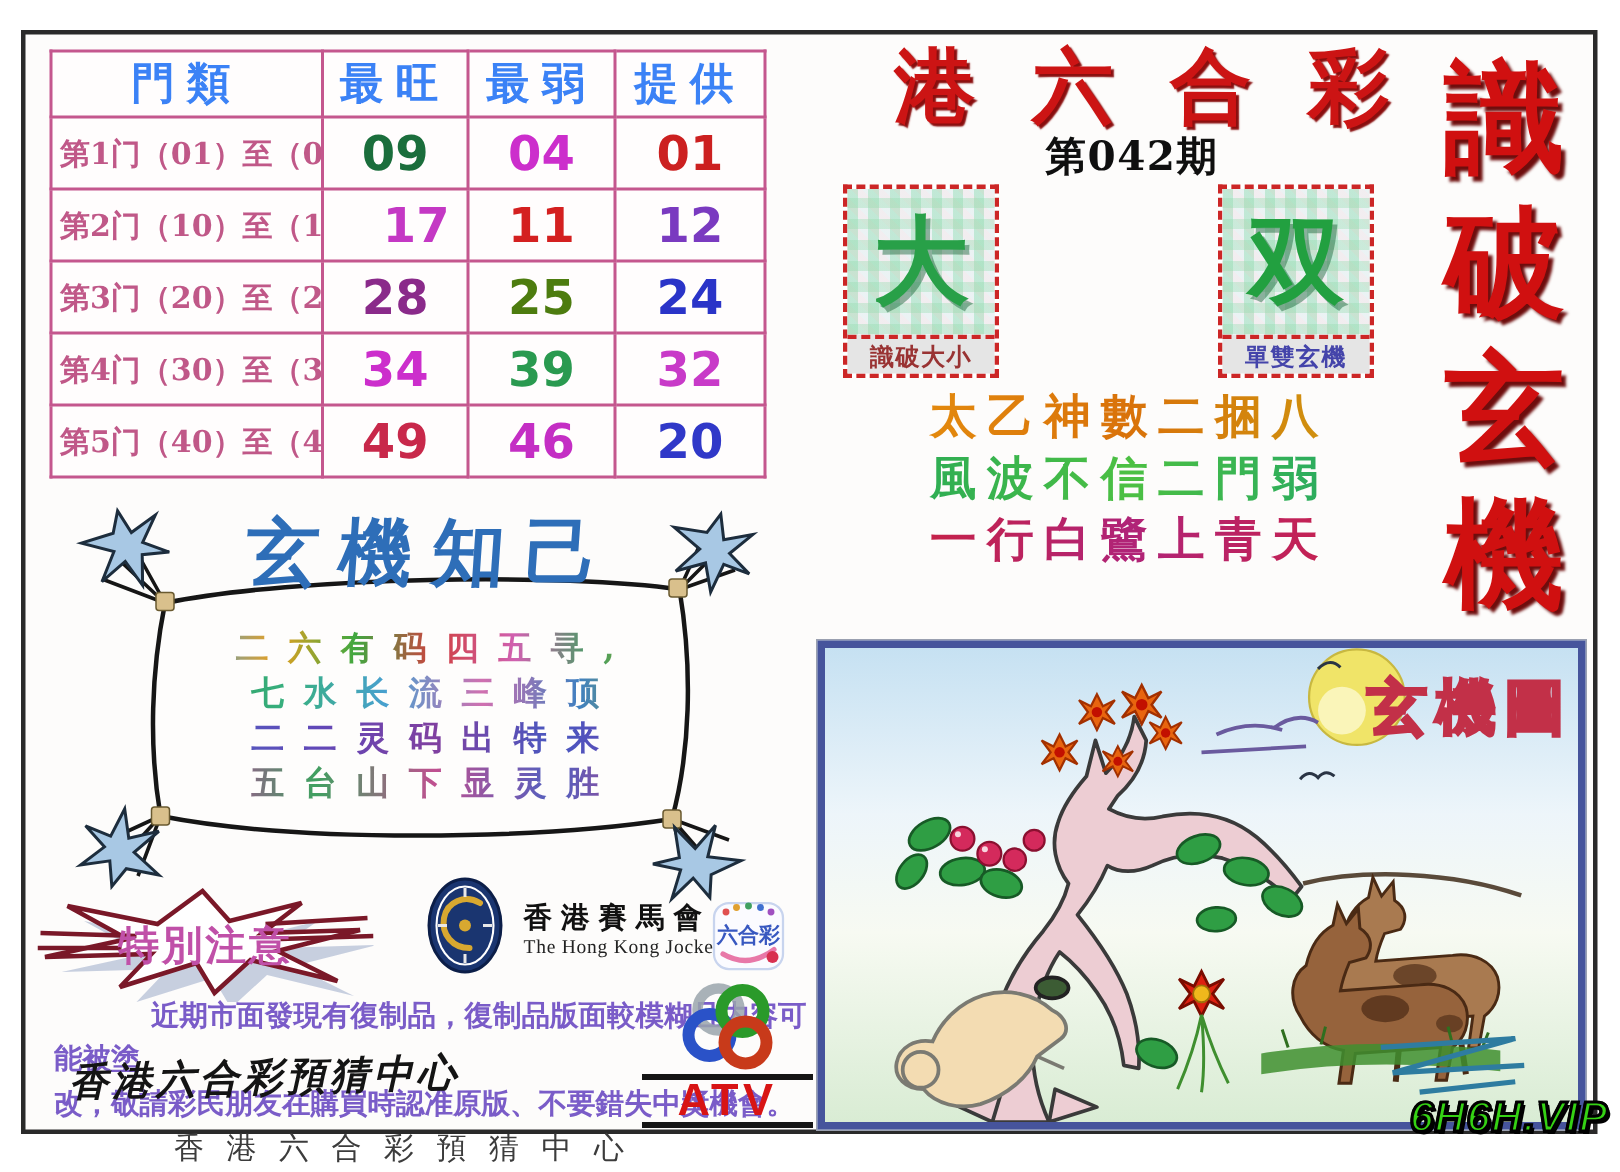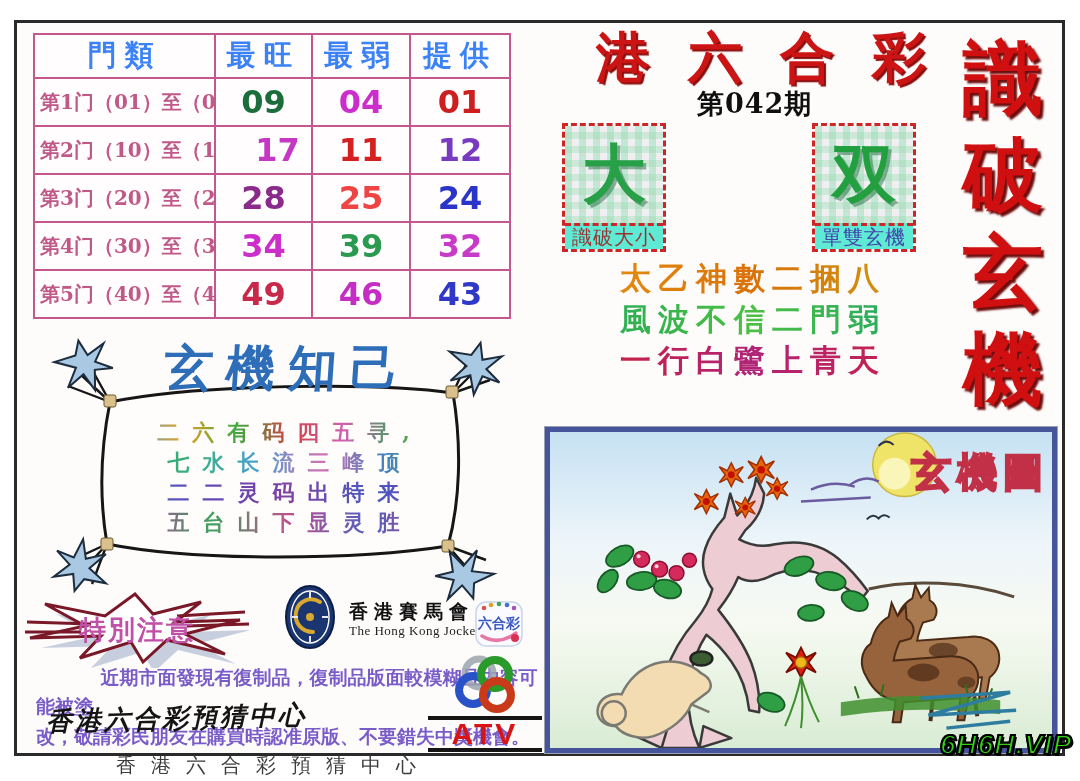--- a/index.html
+++ b/index.html
@@ -28,21 +28,21 @@
            font-family:"DejaVu Serif", serif; letter-spacing:1px; }
   .side-title { position:absolute; left:952px; top:30px; width:102px; text-align:center; }
   .side-title .ch { font-size:80px; line-height:97px; font-weight:800; color:#d01010;
                     font-family:"DejaVu Serif", serif; text-shadow:3px 3px 2px #6e0d0d; }
 
   
   .stamp { position:absolute; top:123px; width:104px; height:129px; border:3px dashed #cc2626;
            display:flex; flex-direction:column; background:#fff; }
   .stamp-body { flex:1; position:relative; display:flex; align-items:center; justify-content:center; overflow:hidden; }
   .stamp-label { border-top:3px dashed #cc2626; height:26px; line-height:23px; text-align:center;
-                 font-size:20px; font-weight:400; background:#5eead4; letter-spacing:1px;
+                 font-size:16px; font-weight:700; background:#e5e5e5; letter-spacing:1px;
                  font-family:"DejaVu Serif", serif; }
   .mosaic-bg { background-color:#e9f5ea;
     background-image:
       repeating-linear-gradient(0deg, rgba(150,220,175,.38) 0 7px, rgba(255,255,255,0) 7px 14px),
       repeating-linear-gradient(90deg, rgba(140,215,170,.35) 0 7px, rgba(252,244,252,.45) 7px 14px),
       repeating-linear-gradient(45deg, rgba(232,182,214,.20) 0 5px, rgba(178,228,248,.22) 5px 10px); }
   .blue-bg { background:#84aac6; }
   .stamp-glyph-big { font-size:64px; font-weight:900; font-family:"DejaVu Serif", serif;
                      text-shadow:3px 3px 0 rgba(20,95,50,.45); }
   .stamp-glyph-moon { width:70px; font-size:29px; line-height:1.2; font-weight:800; letter-spacing:4px;
@@ -132,34 +132,34 @@
         </tr>
         <tr>
           <td class="lbl">第2门（10）至（19）</td>
           <td class="num" style="color: rgb(196, 56, 196); padding-left: 28px;">17</td>
           <td class="num" style="color: rgb(212, 32, 32);">11</td>
           <td class="num" style="color: rgb(122, 58, 192);">12</td>
         </tr>
         <tr>
           <td class="lbl">第3门（20）至（29）</td>
           <td class="num" style="color: rgb(138, 42, 138);">28</td>
-          <td class="num" style="color: #ef4444;">25</td>
+          <td class="num" style="color: #4d7c0f;">25</td>
           <td class="num" style="color: rgb(42, 52, 200);">24</td>
         </tr>
         <tr>
           <td class="lbl">第4门（30）至（39）</td>
           <td class="num" style="color: rgb(204, 46, 204);">34</td>
           <td class="num" style="color: rgb(42, 154, 80);">39</td>
           <td class="num" style="color: rgb(200, 58, 200);">32</td>
         </tr>
         <tr>
           <td class="lbl">第5门（40）至（49）</td>
           <td class="num" style="color: rgb(200, 40, 74);">49</td>
           <td class="num" style="color: rgb(196, 46, 196);">46</td>
-          <td class="num" style="color: rgb(48, 56, 200);">43</td>
+          <td class="num" style="color: rgb(48, 56, 200);">20</td>
         </tr>
       </tbody>
   </table>
 
   <div class="masthead">港六合彩</div>
   <div class="issue">第042期</div>
   <div class="side-title">
     <div class="ch">識</div>
     <div class="ch">破</div>
     <div class="ch">玄</div>

